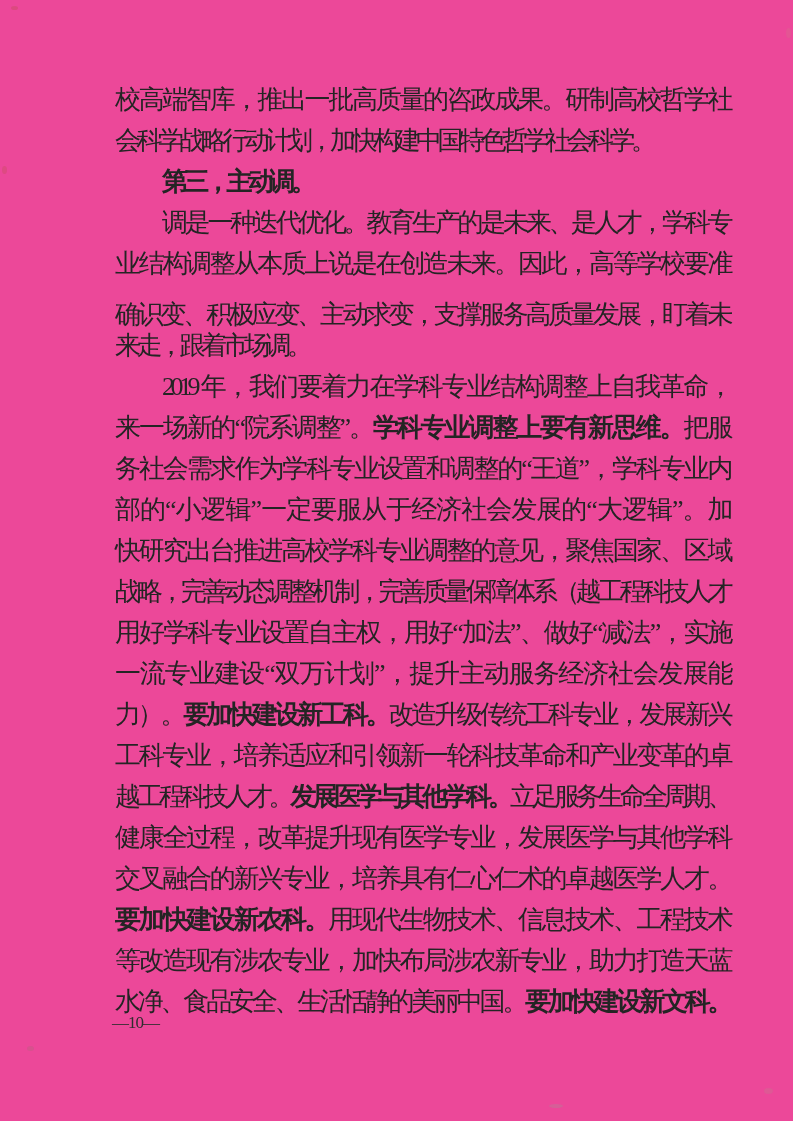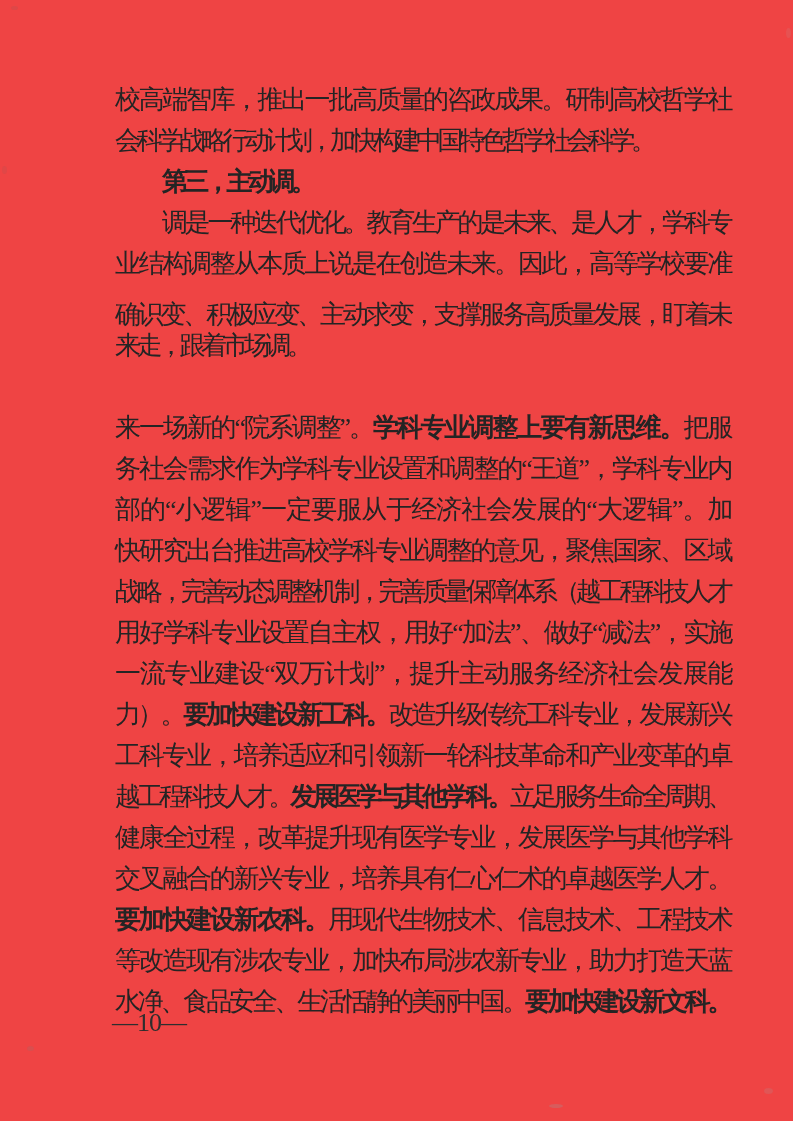--- a/index.html
+++ b/index.html
@@ -1,19 +1,19 @@
 <!DOCTYPE html>
 <html lang="zh"><head>
 <meta charset="utf-8">
 <style>
   html,body{margin:0;padding:0;background:#e8e8e8;}
   .page{
     position:relative;
     width:793px;height:1121px;
-    background:#ef4444;
+    background:#ec4899;
     font-family:"Liberation Serif","DejaVu Serif",serif;
     color:#242424;
     overflow:hidden;
     margin:0 auto;
   }
   .line{
     position:absolute;
     left:115px;
     width:614px;
     height:41px;
@@ -23,21 +23,21 @@
     white-space:normal;
     overflow:visible;
   }
   .j{text-align:justify;text-align-last:justify;}
   .ind{padding-left:47px;box-sizing:border-box;}
   .hd{font-weight:bold;}
   .b{font-weight:bold;}
   .pagenum{
     position:absolute;
     left:112px;top:1008px;
-    font-size:26px;
+    font-size:17px;
     letter-spacing:-1px;
     line-height:30px;
     color:#2e2e2e;
   }
   .speckle{position:absolute;border-radius:50%;}
   .sp1{left:11px;top:6px;width:7px;height:4px;background:rgba(190,80,80,.35);}
   .sp2{left:2px;top:166px;width:5px;height:8px;background:rgba(190,80,80,.30);}
   .sp3{left:27px;top:1046px;width:7px;height:5px;background:rgba(150,110,110,.25);}
   .sp4{left:549px;top:1104px;width:14px;height:4px;background:rgba(160,150,150,.30);}
   .sp5{left:764px;top:1088px;width:9px;height:6px;background:rgba(180,140,140,.25);}
@@ -48,20 +48,21 @@
 
 <div class="page">
 
   <div class="line j" style="top:79px"><span>校高端智库，推出一批高质量的咨政成果。研制高校哲学社</span></div>
   <div class="line" style="top:120px"><span>会科学战略行动计划，加快构建中国特色哲学社会科学。</span></div>
   <div class="line hd ind" style="top:161px"><span>第三，主动调。</span></div>
   <div class="line j ind" style="top:202px"><span>调是一种迭代优化。教育生产的是未来、是人才，学科专</span></div>
   <div class="line j" style="top:243px"><span>业结构调整从本质上说是在创造未来。因此，高等学校要准</span></div>
   <div class="line j" style="top:294px"><span>确识变、积极应变、主动求变，支撑服务高质量发展，盯着未</span></div>
   <div class="line" style="top:325px"><span>来走，跟着市场调。</span></div>
+  <div class="line j ind" style="top:366px"><span>2019 年，我们要着力在学科专业结构调整上自我革命，</span></div>
   <div class="line j" style="top:407px"><span>来一场新的“院系调整”。</span><span class="b">学科专业调整上要有新思维。</span><span>把服</span></div>
   <div class="line j" style="top:489px"><span>部的“小逻辑”一定要服从于经济社会发展的“大逻辑”。加</span></div>
   <div class="line j" style="top:448px"><span>务社会需求作为学科专业设置和调整的“王道”，学科专业内</span></div>
   <div class="line j" style="top:530px"><span>快研究出台推进高校学科专业调整的意见，聚焦国家、区域</span></div>
   <div class="line j" style="top:571px"><span>战略，完善动态调整机制，完善质量保障体系（越工程科技人才</span></div>
   <div class="line j" style="top:612px"><span>用好学科专业设置自主权，用好“加法”、做好“减法”，实施</span></div>
   <div class="line j" style="top:653px"><span>一流专业建设“双万计划”，提升主动服务经济社会发展能</span></div>
   <div class="line j" style="top:694px"><span>力）。</span><span class="b">要加快建设新工科。</span><span>改造升级传统工科专业，发展新兴</span></div>
   <div class="line j" style="top:735px"><span>工科专业，培养适应和引领新一轮科技革命和产业变革的卓</span></div>
   <div class="line j" style="top:776px"><span>越工程科技人才。</span><span class="b">发展医学与其他学科。</span><span>立足服务生命全周期、</span></div>

